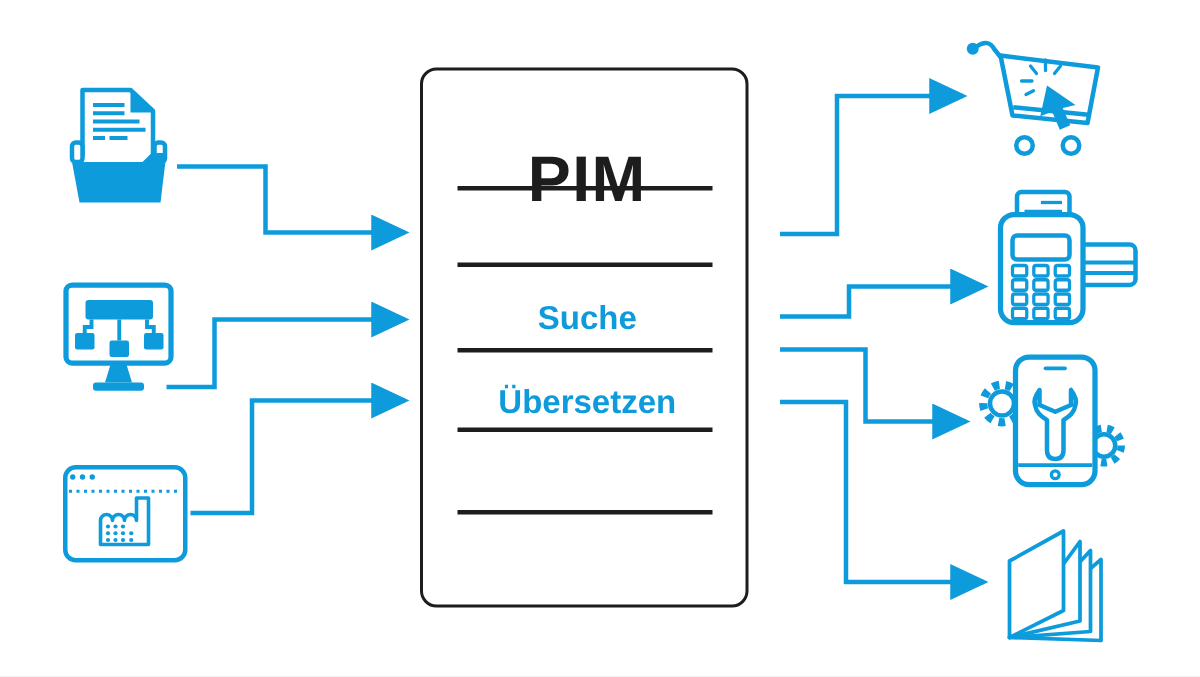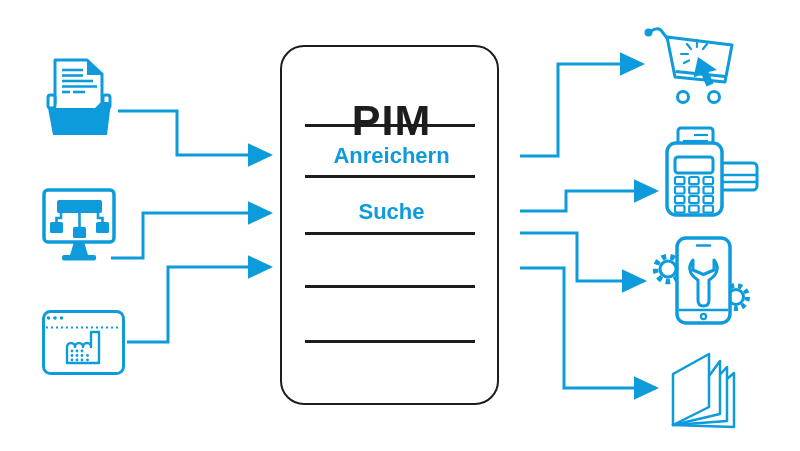--- a/index.html
+++ b/index.html
@@ -9,21 +9,21 @@
   }
   html,body{margin:0;padding:0;background:#e8e8e8;font-family:"Liberation Sans","DejaVu Sans",sans-serif;}
   .canvas{
     position:relative;width:800px;height:451px;background:var(--background);
     overflow:hidden;margin:0 auto;
   }
   .connector-layer{position:absolute;left:0;top:0;width:800px;height:451px;}
   .connector{fill:none;stroke:var(--accent);stroke-width:3;}
   .pim-box{
     position:absolute;left:280px;top:45px;width:219px;height:360px;
-    background:var(--background);border:2.5px solid var(--ink);border-radius:24px;
+    background:var(--background);border:2.5px solid var(--ink);border-radius:11px;
     box-sizing:border-box;
   }
   .pim-title{
     position:absolute;left:0;top:52px;width:219px;text-align:center;
     font-size:43px;font-weight:700;color:var(--ink);letter-spacing:1px;line-height:1;
   }
   .pim-divider{
     position:absolute;left:50%;transform:translateX(-50%);
     width:170px;height:3px;background:var(--ink);
   }
@@ -53,24 +53,24 @@
       <polyline points="127,342 168,342 168,267 270,267" class="connector" marker-end="url(#arrowhead)"></polyline>
       <polyline points="520,156 558,156 558,64 642,64" class="connector" marker-end="url(#arrowhead)"></polyline>
       <polyline points="520,211 566,211 566,191 656,191" class="connector" marker-end="url(#arrowhead)"></polyline>
       <polyline points="520,233 577,233 577,281 644,281" class="connector" marker-end="url(#arrowhead)"></polyline>
       <polyline points="520,268 564,268 564,388 656,388" class="connector" marker-end="url(#arrowhead)"></polyline>
     </svg>
 
   <div class="pim-box">
     <div class="pim-title">PIM</div>
     <div class="pim-divider" style="top:77px"></div>
-    <div class="pim-function" style="top:95px">Anreichern</div>
     <div class="pim-divider" style="top:128px"></div>
     <div class="pim-function" style="top:151px">Suche</div>
     <div class="pim-divider" style="top:185px"></div>
+    <div class="pim-function" style="top:207px">Übersetzen</div>
     <div class="pim-divider" style="top:238px"></div>
     <div class="pim-divider" style="top:293px"></div>
   </div>
 
   <div class="icon" style="left:45px;top:52px">
     <svg width="82" height="85" viewBox="0 0 82 85">
       <path class="ico-white" stroke-width="3" stroke-linejoin="round" d="M10,52 V8 H42 L57,22 V52"></path>
       <path class="ico-fill" d="M42,7 L42,23 L58,23 Z"></path>
       <g class="ico-stroke" stroke-width="2.6">
         <path d="M17,18 H38"></path>

